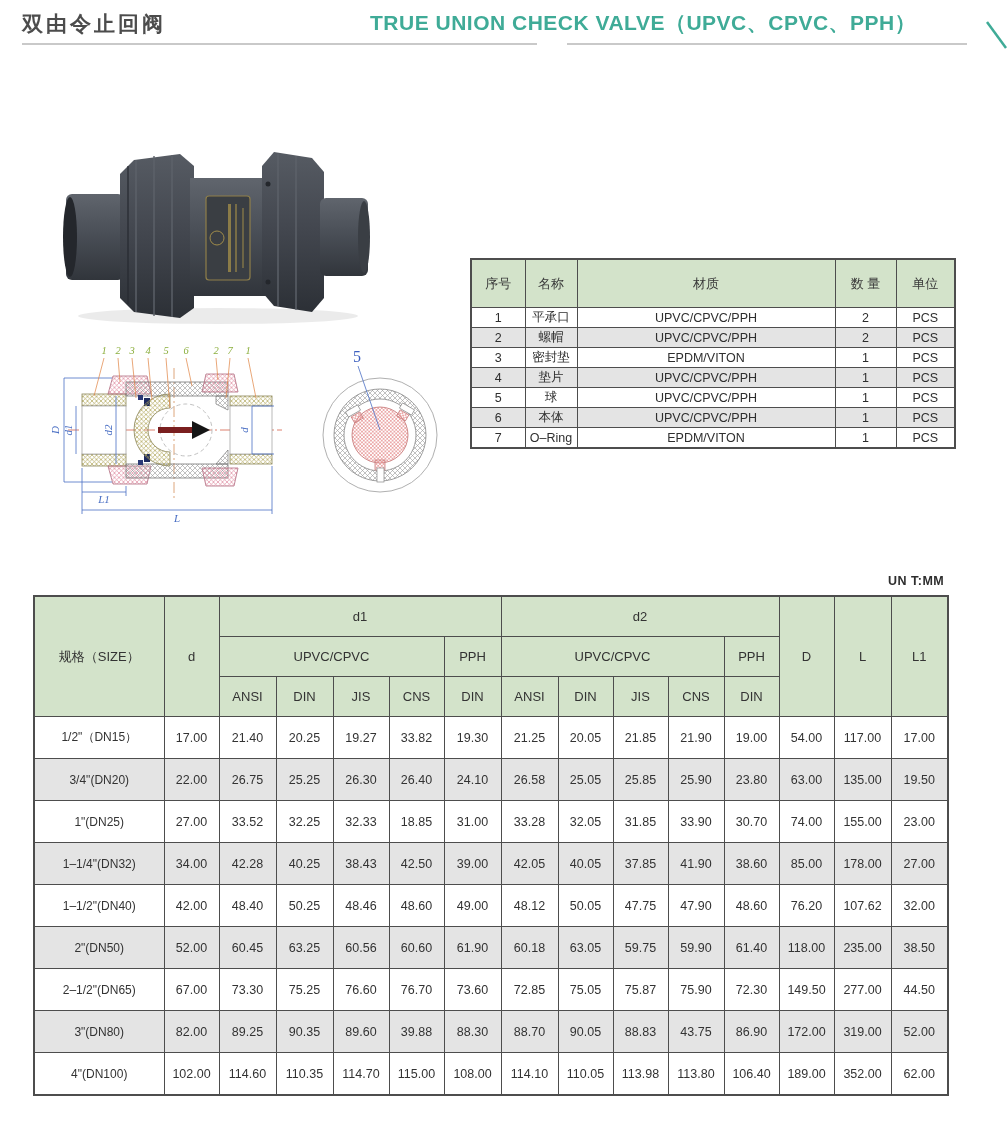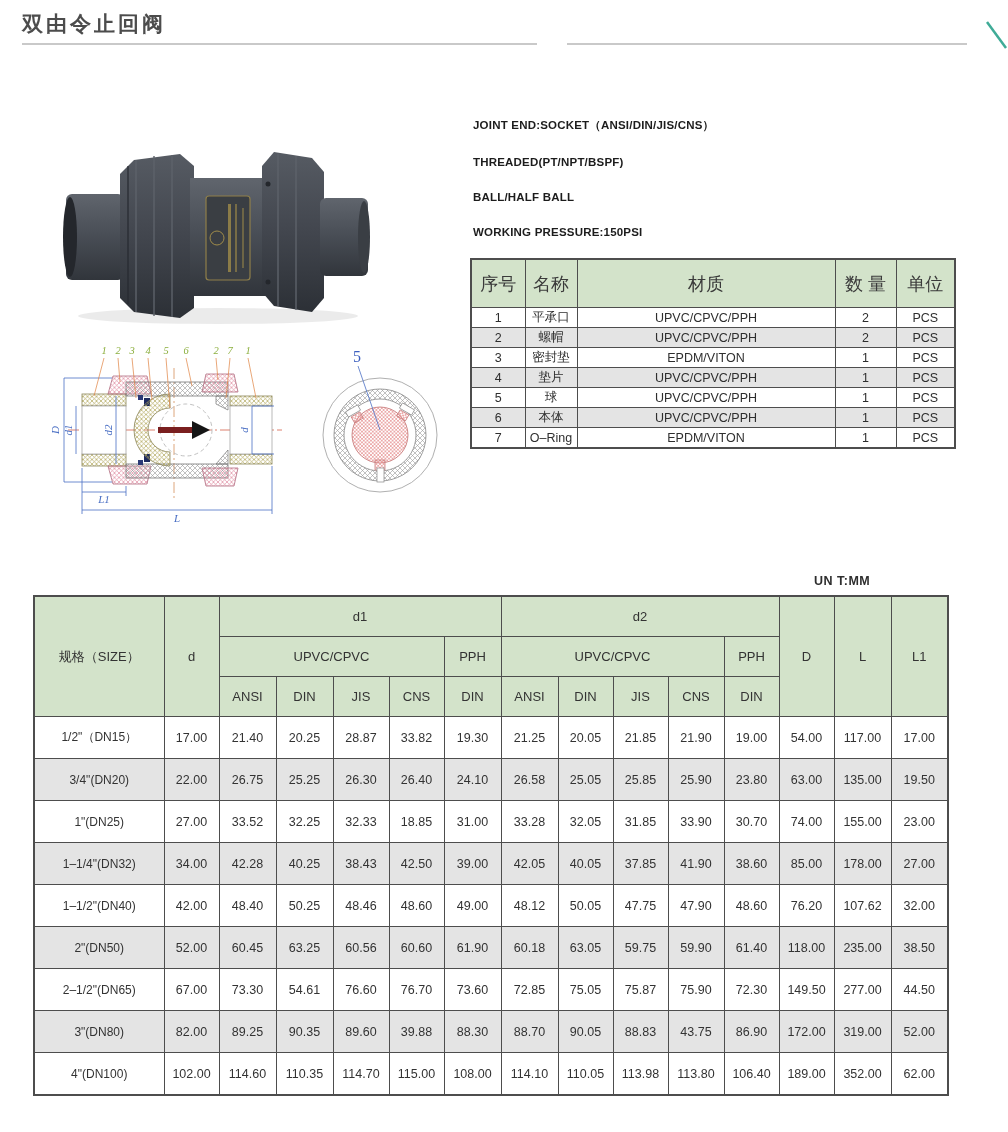--- a/index.html
+++ b/index.html
@@ -22,40 +22,41 @@
              letter-spacing:.2px;white-space:nowrap;}
 
   
   table{border-collapse:collapse;table-layout:fixed;}
   th,td{padding:0;text-align:center;vertical-align:middle;border:1px solid #4d4d4d;
         overflow:hidden;white-space:nowrap;}
   th{background:#d3e3ca;font-weight:normal;}
   tr.alt td{background:#e4e4e4;}
 
   .parts-table{position:absolute;left:470px;top:258px;width:486px;border:2px solid #4d4d4d;}
-  .parts-table th{font-size:18px;height:47px;}
+  .parts-table th{font-size:13px;height:47px;}
   .parts-table td{font-size:12.5px;height:19px;color:#2e2e2e;}
 
-  .unit-note{position:absolute;left:814px;top:574px;font-size:12.5px;font-weight:bold;
+  .unit-note{position:absolute;left:888px;top:574px;font-size:12.5px;font-weight:bold;
              color:#2e2e2e;letter-spacing:.5px;}
 
   .dim-table{position:absolute;left:33px;top:595px;width:914px;border:2px solid #4d4d4d;}
   .dim-table thead th{font-size:13px;height:39px;color:#333;}
   .dim-table tbody td{font-size:12.5px;height:41px;color:#333;}
   .dim-table tbody td:first-child{font-size:12px;}
 
   .photo{position:absolute;left:58px;top:132px;}
   .drawing{position:absolute;left:20px;top:338px;}
 </style>
 </head>
 <body>
 
 <div class="page">
 
   <div class="title-cn">双由令止回阀</div>
+  <div class="title-en">TRUE UNION CHECK VALVE（UPVC、CPVC、PPH）</div>
   <div class="rule rule-left"></div>
   <div class="rule rule-right"></div>
   <svg class="corner-accent" width="23" height="32">
     <line x1="2" y1="4" x2="21" y2="30" stroke="#3fab97" stroke-width="2.5"></line>
   </svg>
 
   <svg class="photo" width="316" height="196" viewBox="0 0 316 196">
     <defs>
       <linearGradient id="gBody" x1="0" y1="0" x2="0" y2="1">
         <stop offset="0" stop-color="#60656d"></stop>
@@ -86,26 +87,20 @@
 
     <path d="M204,34 L216,20 L254,26 L266,40 L266,166 L254,180 L216,174 L204,160 Z" fill="url(#gNut)"></path>
     <path d="M220,22 L220,174 M238,24 L238,178" stroke="#5d626a" stroke-width="2" opacity="0.7"></path>
     <circle cx="210" cy="52" r="2.5" fill="#24272c"></circle>
       <circle cx="210" cy="150" r="2.5" fill="#24272c"></circle>
 
     <rect x="262" y="66" width="48" height="78" rx="6" fill="url(#gBody)"></rect>
     <ellipse cx="306" cy="105" rx="6" ry="36" fill="#3a3e44"></ellipse>
   </svg>
 
-  <div class="specs">
-    <p class="spec-line">JOINT END:SOCKET（ANSI/DIN/JIS/CNS）</p>
-    <p class="spec-line">THREADED(PT/NPT/BSPF)</p>
-    <p class="spec-line">BALL/HALF BALL</p>
-    <p class="spec-line">WORKING PRESSURE:150PSI</p>
-  </div>
 
   <table class="parts-table">
     <colgroup>
         <col style="width:54px">
         <col style="width:52px">
         <col style="width:258px">
         <col style="width:61px">
         <col style="width:59px">
       </colgroup>
     <thead>
@@ -339,21 +334,21 @@
         <th>CNS</th>
         <th>DIN</th>
       </tr>
     </thead>
     <tbody>
         <tr>
           <td>1/2"（DN15）</td>
           <td>17.00</td>
           <td>21.40</td>
           <td>20.25</td>
-          <td>28.87</td>
+          <td>19.27</td>
           <td>33.82</td>
           <td>19.30</td>
           <td>21.25</td>
           <td>20.05</td>
           <td>21.85</td>
           <td>21.90</td>
           <td>19.00</td>
           <td>54.00</td>
           <td>117.00</td>
           <td>17.00</td>
@@ -440,21 +435,21 @@
           <td>59.90</td>
           <td>61.40</td>
           <td>118.00</td>
           <td>235.00</td>
           <td>38.50</td>
         </tr>
         <tr>
           <td>2–1/2"(DN65)</td>
           <td>67.00</td>
           <td>73.30</td>
-          <td>54.61</td>
+          <td>75.25</td>
           <td>76.60</td>
           <td>76.70</td>
           <td>73.60</td>
           <td>72.85</td>
           <td>75.05</td>
           <td>75.87</td>
           <td>75.90</td>
           <td>72.30</td>
           <td>149.50</td>
           <td>277.00</td>

